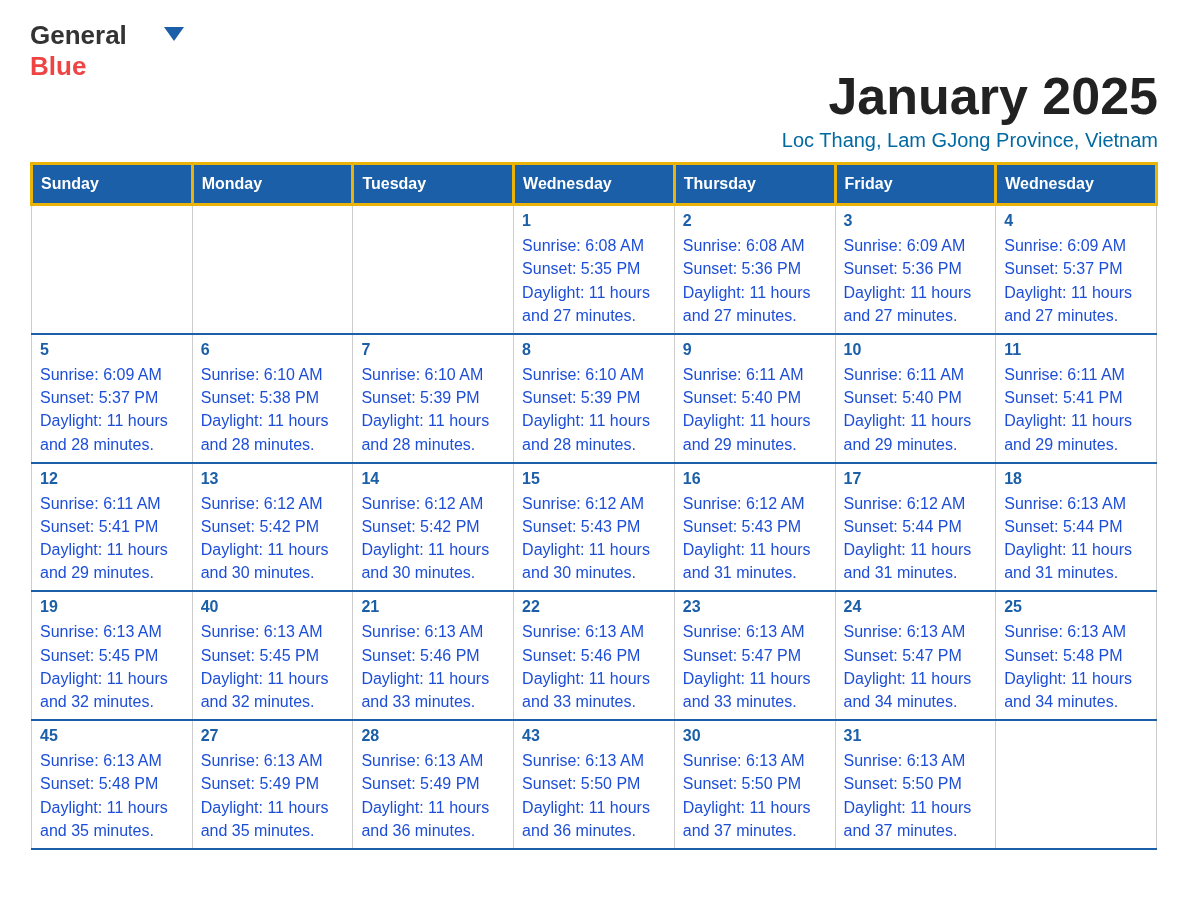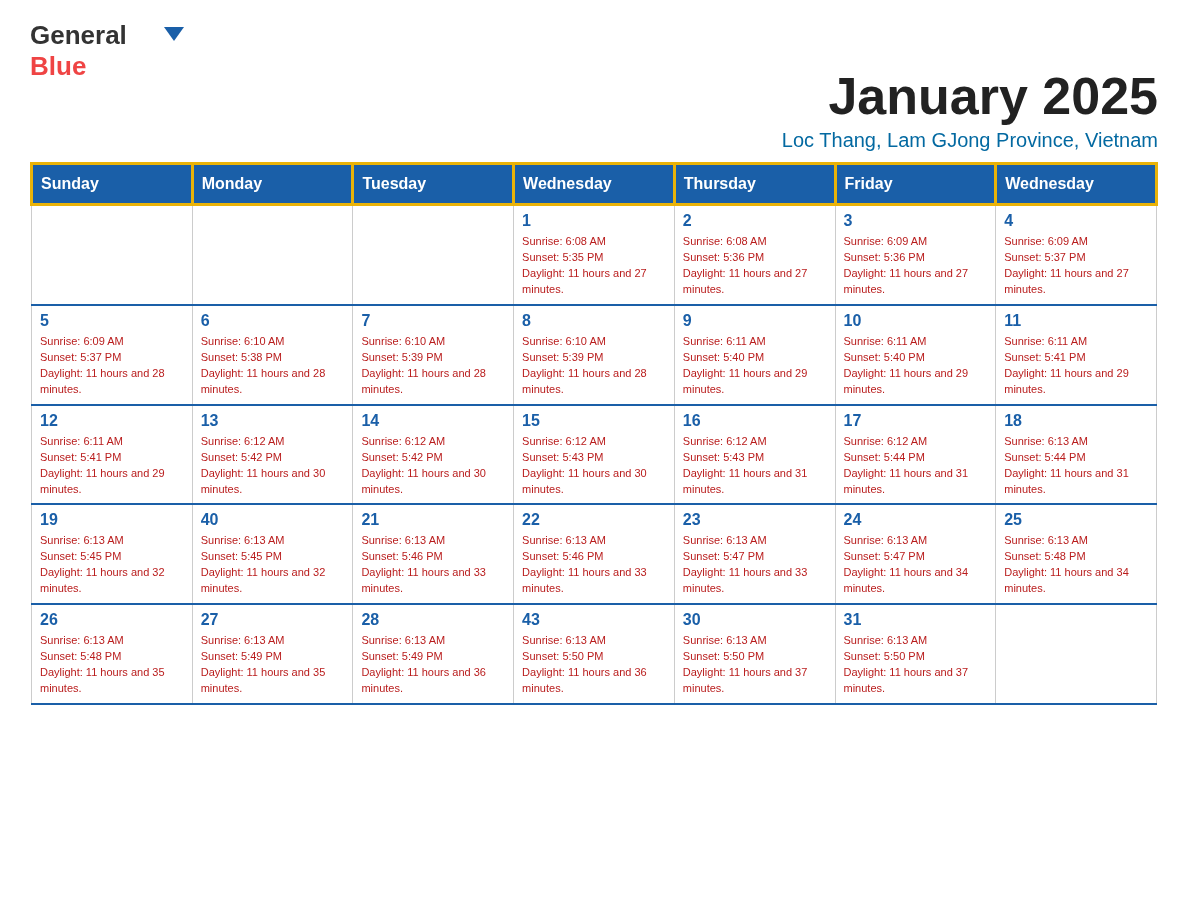--- a/index.html
+++ b/index.html
@@ -87,22 +87,22 @@
       color: #222;
     }
     .calendar tbody tr td .day-num {
       font-size: 16px;
       font-weight: bold;
       color: #1a5fa8;
       display: block;
       margin-bottom: 4px;
     }
     .calendar tbody tr td .day-info {
-      color: #b91c1c;
-      font-size: 11px;
+      color: #1d4ed8;
+      font-size: 16px;
       line-height: 1.45;
     }
     .calendar tbody tr td.empty {
       background: #fff;
     }
     .calendar tbody tr {
       border-bottom: 2px solid #1a5fa8;
     }
   </style>
 </head>
@@ -291,21 +291,21 @@
         </td>
         <td>
           <span class="day-num">25</span>
           <div class="day-info" style="white-space: pre-line;">Sunrise: 6:13 AM
 Sunset: 5:48 PM
 Daylight: 11 hours and 34 minutes.</div>
         </td>
       </tr>
       <tr>
         <td>
-          <span class="day-num">26</span>
+          <span class="day-num">45</span>
           <div class="day-info" style="white-space: pre-line;">Sunrise: 6:13 AM
 Sunset: 5:48 PM
 Daylight: 11 hours and 35 minutes.</div>
         </td>
         <td>
           <span class="day-num">27</span>
           <div class="day-info" style="white-space: pre-line;">Sunrise: 6:13 AM
 Sunset: 5:49 PM
 Daylight: 11 hours and 35 minutes.</div>
         </td>

